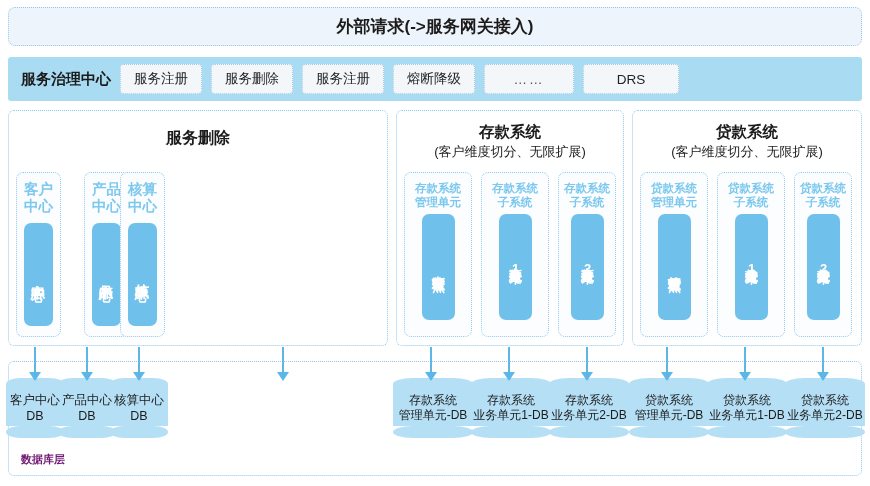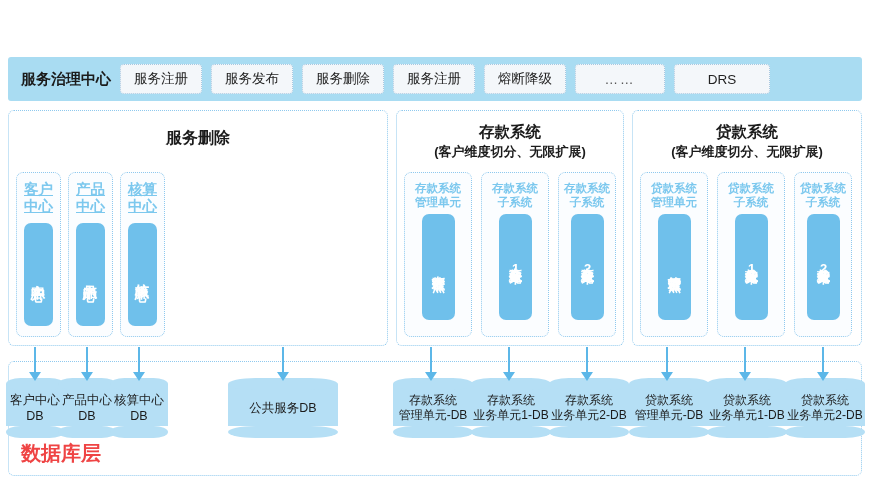--- a/index.html
+++ b/index.html
@@ -74,21 +74,21 @@
     text-align:center;
     font-size:15.5px;
     font-weight:bold;
     color:#1b1b1b;
     margin-top:11px;
     line-height:19px;
   }
   .panel-title .sub{
     display:block;
     font-size:13px;
-    font-weight:bold;
+    font-weight:normal;
     margin-top:1px;
   }
   #panel-micro .panel-title{margin-top:17px;font-size:16px;}
 
   
   .unit{
     position:absolute;
     border:1px dotted #8fc9ee;
     border-radius:7px;
     background:#fbfdff;
@@ -98,21 +98,21 @@
     align-items:center;
   }
   .unit-head{
     color:#7cc8ee;
     font-weight:bold;
     text-align:center;
     line-height:16px;
     margin-top:8px;
     white-space:pre-line;
   }
-  .unit-head.big{font-size:14.5px;line-height:17px;text-decoration:underline;}
+  .unit-head.big{font-size:14.5px;line-height:17px;}
   .unit-head.small{font-size:11.5px;line-height:14px;}
 
   .vblock{
     background:#6fc0eb;
     border-radius:7px;
     color:#ffffff;
     display:flex;
     align-items:center;
     justify-content:center;
     writing-mode:vertical-rl;
@@ -152,21 +152,21 @@
     position:absolute;
     left:8px; top:361px; width:854px; height:115px;
     border:1px dotted #8fc9ee;
     border-radius:6px;
     background:#ffffff;
     box-sizing:border-box;
   }
   .db-layer-label{
     position:absolute;
     left:12px; bottom:8px;
-    font-size:20px; font-weight:bold; color:#ef4444;
+    font-size:11px; font-weight:bold; color:#701a75;
   }
   .db{
     position:absolute;
     box-sizing:border-box;
   }
   .db .cyl-top{
     position:absolute;
     left:0; top:0; width:100%; height:12px;
     background:#b5dff5;
     border-radius:50%/100%;
@@ -212,43 +212,45 @@
     border-left:6px solid transparent;
     border-right:6px solid transparent;
     border-top:9px solid #5cb7e8;
   }
 </style>
 </head>
 <body>
 
 <div id="canvas">
 
+  <div class="banner">
+    <span class="banner-text">外部请求(-&gt;服务网关接入)</span>
+  </div>
 
   <div class="gov-bar">
     <span class="gov-title">服务治理中心</span>
     <div class="gov-btn w-std">服务注册</div>
-    <div class="gov-btn w-std">服务发布</div>
     <div class="gov-btn w-std">服务删除</div>
     <div class="gov-btn w-std">服务注册</div>
     <div class="gov-btn w-std">熔断降级</div>
     <div class="gov-btn w-dots">……</div>
     <div class="gov-btn w-drs">DRS</div>
   </div>
 
   <div class="panel" id="panel-micro">
     <div class="panel-title">服务删除</div>
   </div>
 
   <div class="unit" style="left:16px;top:172px;width:45px;height:165px;">
     <div class="unit-head big">客户
 中心</div>
     <div class="vblock t14" style="width:29px;height:103px;margin-top:8px;">客户中心</div>
   </div>
 
-  <div class="unit" style="left:68px;top:172px;width:45px;height:165px;">
+  <div class="unit" style="left:84px;top:172px;width:45px;height:165px;">
     <div class="unit-head big">产品
 中心</div>
     <div class="vblock t14" style="width:29px;height:103px;margin-top:8px;">产品中心</div>
   </div>
 
   <div class="unit" style="left:120px;top:172px;width:45px;height:165px;">
     <div class="unit-head big">核算
 中心</div>
     <div class="vblock t14" style="width:29px;height:103px;margin-top:8px;">核算中心</div>
   </div>
@@ -363,26 +365,20 @@
     <div class="db-label">产品中心
 DB</div>
   </div>
   <div class="db" style="left:110px;top:378px;width:58px;height:60px;">
     <div class="cyl-body"></div>
       <div class="cyl-bot"></div>
       <div class="cyl-top"></div>
     <div class="db-label">核算中心
 DB</div>
   </div>
-  <div class="db" style="left:228px;top:378px;width:110px;height:60px;">
-    <div class="cyl-body"></div>
-      <div class="cyl-bot"></div>
-      <div class="cyl-top"></div>
-    <div class="db-label">公共服务DB</div>
-  </div>
   <div class="db" style="left:393px;top:378px;width:80px;height:60px;">
     <div class="cyl-body"></div>
       <div class="cyl-bot"></div>
       <div class="cyl-top"></div>
     <div class="db-label sm">存款系统
 管理单元-DB</div>
   </div>
   <div class="db" style="left:471px;top:378px;width:80px;height:60px;">
     <div class="cyl-body"></div>
       <div class="cyl-bot"></div>

